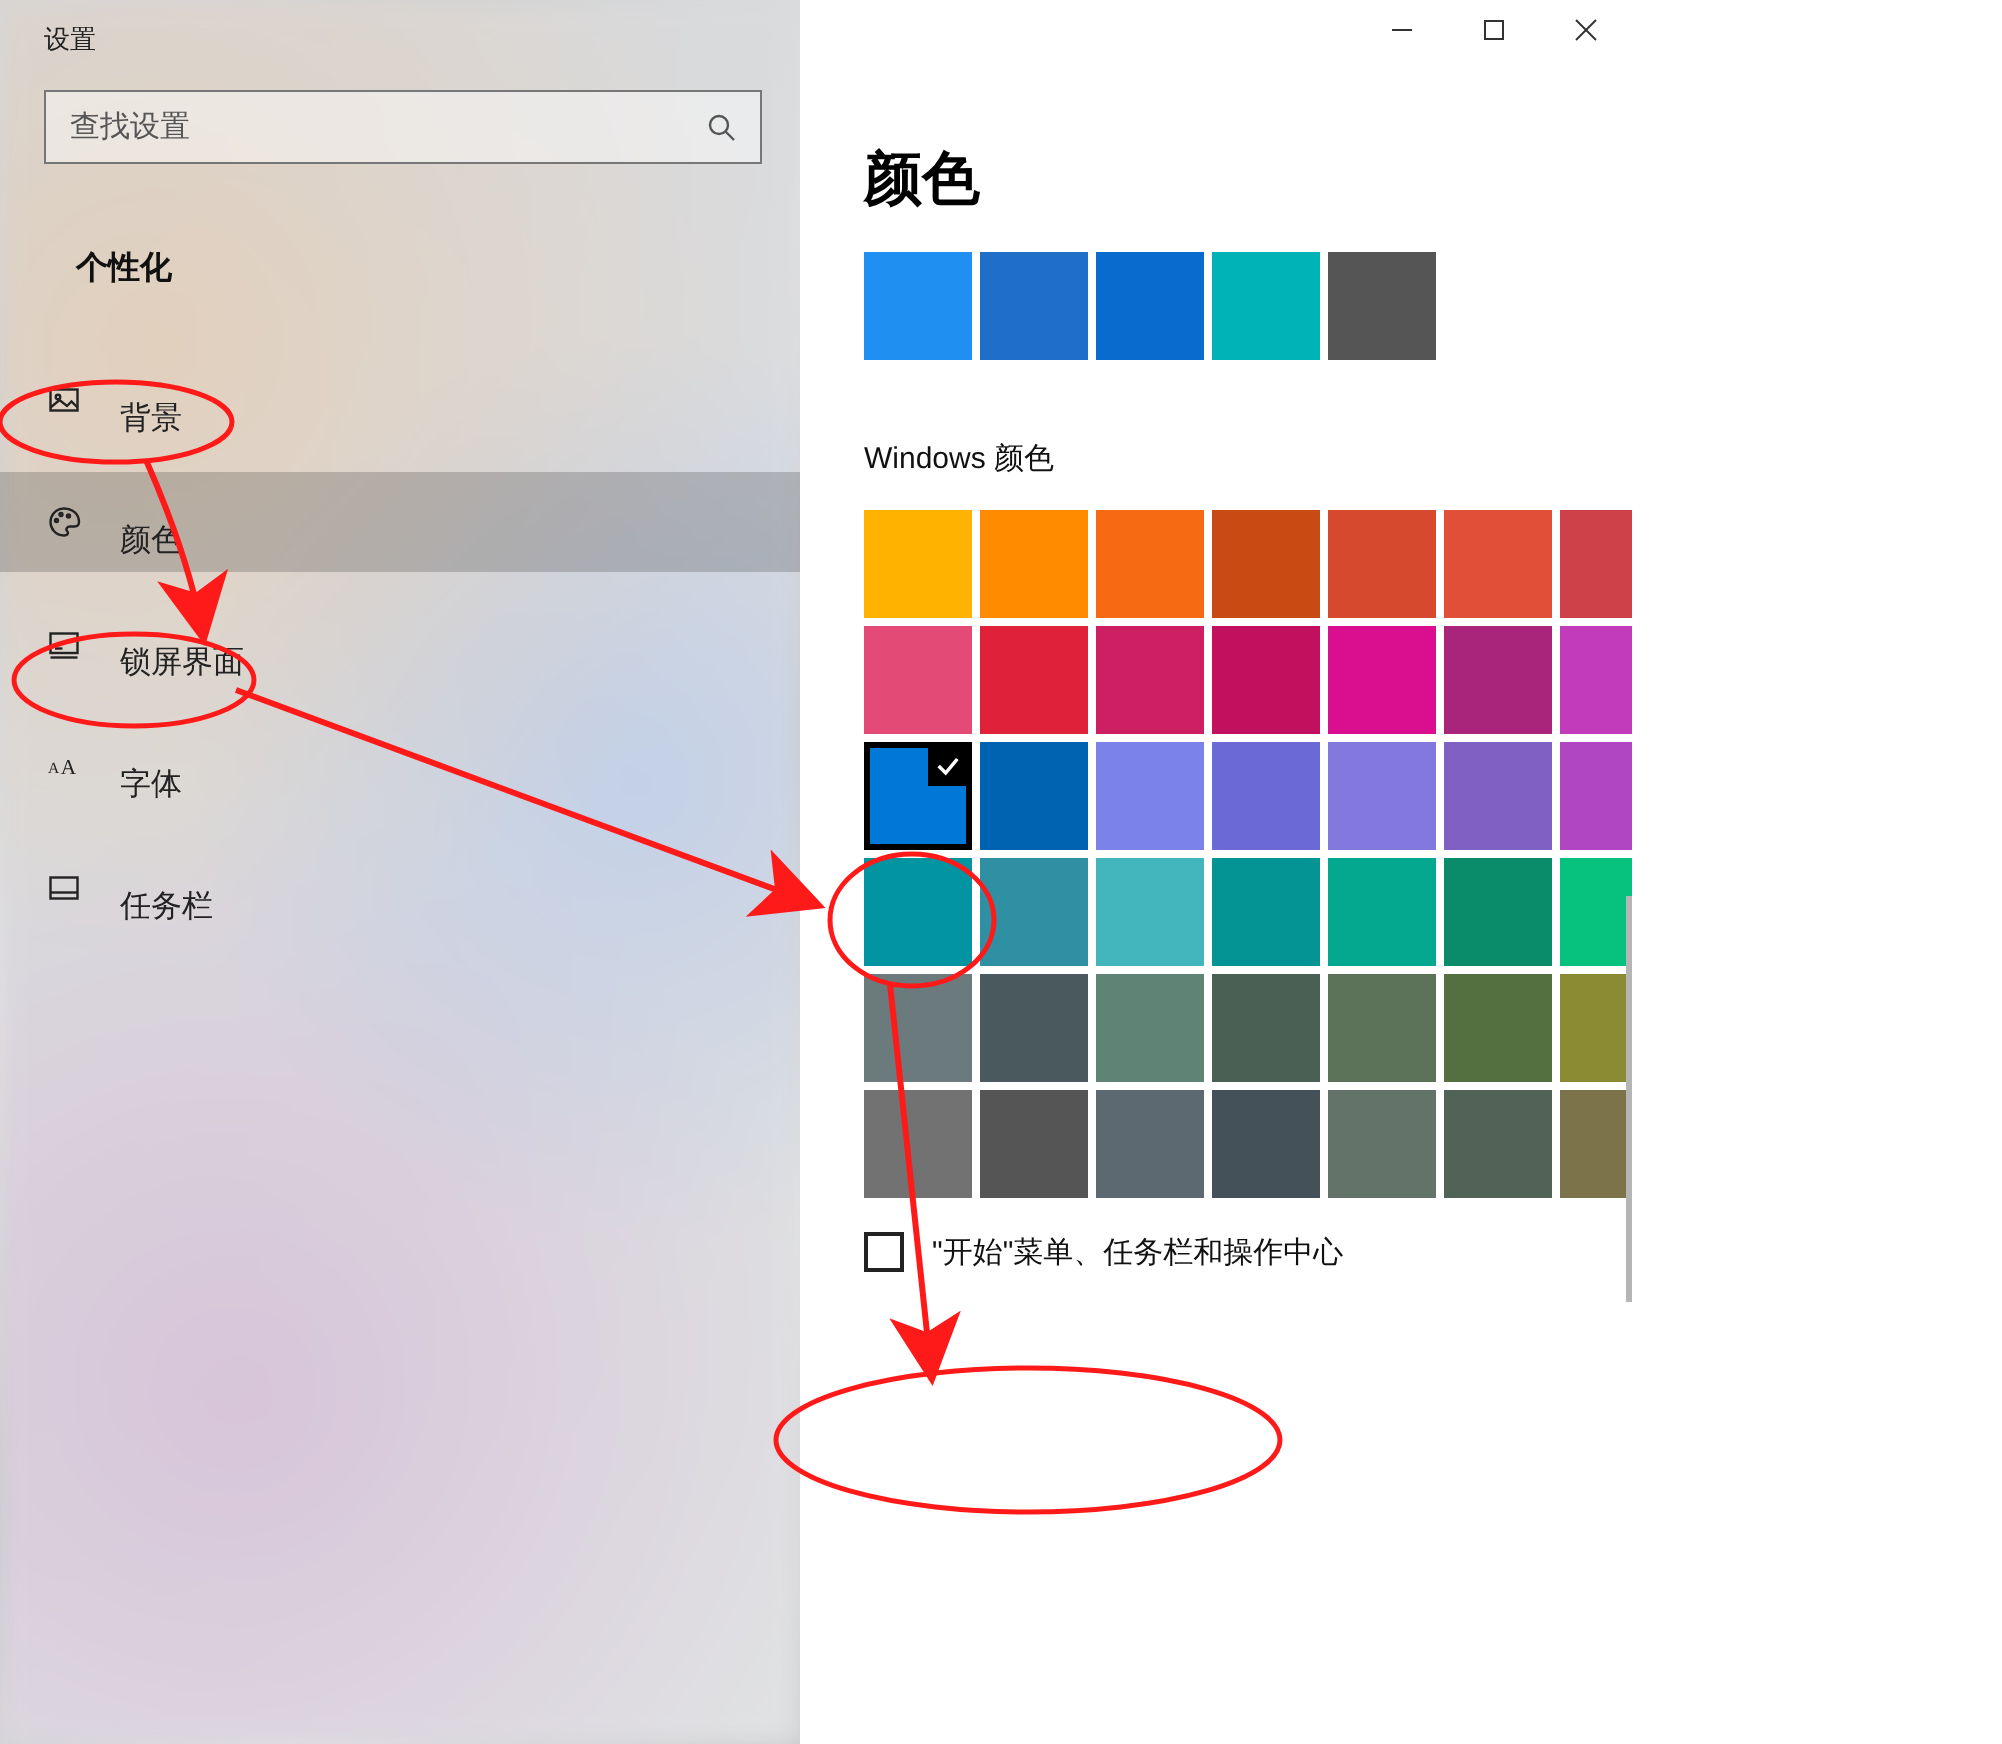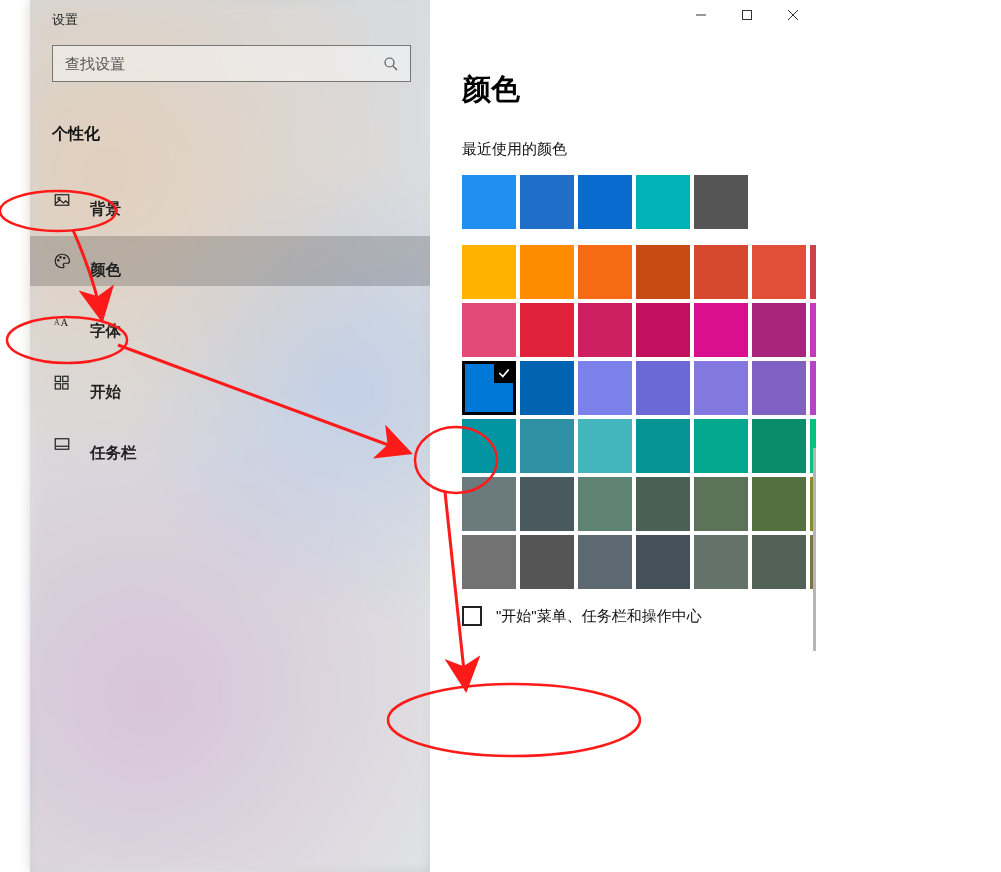--- a/index.html
+++ b/index.html
@@ -1,17 +1,17 @@
 <!DOCTYPE html>
 <html><head>
 <meta charset="utf-8">
 <style>
   * { box-sizing: border-box; margin: 0; padding: 0; }
   html, body { width: 1001px; height: 872px; overflow: hidden; font-family: "Segoe UI", "Microsoft YaHei", sans-serif; background: #fff; color: #000; }
-  .app { position: relative; width: 816px; height: 872px; display: flex; padding-left: 30px; }
+  .app { position: relative; width: 816px; height: 872px; display: flex; }
   
   .sidebar { width: 400px; height: 872px; position: relative; background:
     linear-gradient(135deg,#d7d8da 0%, #cfd1d4 20%, #e3e3e4 40%, #c8c9cb 60%, #e1e2e2 80%, #cacbcd 100%);
     filter: blur(0px);
   }
   .sidebar-bg { position:absolute; inset:0; background:
     radial-gradient(circle at 20% 20%, rgba(255,180,100,.25), transparent 40%),
     radial-gradient(circle at 80% 45%, rgba(120,170,255,.25), transparent 40%),
     radial-gradient(circle at 30% 80%, rgba(200,120,200,.25), transparent 40%),
     linear-gradient(135deg,#d6d7d9,#e0e1e3);
@@ -19,26 +19,26 @@
   }
   .sidebar-content { position: relative; z-index: 2; }
   .title-bar { height: 32px; padding-left: 22px; font-size: 13px; line-height: 40px; color:#222; }
   .home-row { display:flex; align-items:center; height:43px; padding-left:22px; margin-top:41px; cursor:pointer;}
   .home-row .icon { width:20px; height:20px; margin-right:18px; display:flex; align-items:center; justify-content:center;}
   .home-row .label { font-size:16.5px; color:#222; }
   .search-wrap { margin: 13px 0 0 22px; width: 359px; height: 37px; border:1px solid #777; background: rgba(255,255,255,.45); display:flex; align-items:flex-end; position:relative;}
   .search-wrap input { border:none; background:transparent; outline:none; width:100%; height:100%; padding:0 36px 0 12px; font-size:15px; color:#333;}
   .search-wrap input::placeholder { color:#555; }
   .search-wrap .search-icon { position:absolute; right:10px; top:50%; transform:translateY(-50%); width:18px; height:18px; }
-  .section-title { font-size:16px; font-weight:600; color:#111; padding-left:22px; margin-top:42px; }
+  .section-title { font-size:16px; font-weight:600; color:#111; padding-left:22px; margin-top:42px;margin-left:16px; }
   .nav { margin-top:30px; }
   .nav-item { display:flex; align-items:center; height:50px; padding-left:22px; cursor:pointer; font-size:15.5px; color:#222;}
   .nav-item.active { background: rgba(0,0,0,.18); }
   .nav-item .icon { width:20px; height:20px; margin-right:18px; display:flex; align-items:center; justify-content:center;}
-  .nav-item .label { margin-top:18px;font-weight:bold;}
+  .nav-item .label { margin-top:18px;}
   .nav-item + .nav-item { margin-top:11px; }
   
   .main { flex:1; height:872px; background:#fff; position:relative; padding: 0 0 0 32px; overflow:hidden;}
   .window-controls { position:absolute; top:0; right:0; height:34px; display:flex; }
   .win-btn { width:46px; height:30px; display:flex; align-items:center; justify-content:center; cursor:pointer; }
   .page-title { font-size:29px; font-weight:600; margin-top:70px; }
   .sub-h { font-size:15px; font-weight:400; color:#111; margin-top:30px; }
   .recent-row, .color-grid { display:flex; flex-wrap:wrap; gap:4px; }
   .recent-row { margin-top:16px; }
   .swatch { width:54px; height:54px; cursor:pointer; position:relative;}
@@ -97,37 +97,36 @@
                 <path d="M12 3 C6 3 3 8 3 12 c0 4 3 9 9 9 c3 0 3-2 2-3 c-1-1 0-3 2-3 h3 c2 0 3-1 3-3 C22 7 18 3 12 3 Z"></path>
                 <circle cx="7" cy="11" r="1"></circle>
                 <circle cx="10" cy="7" r="1"></circle>
                 <circle cx="15" cy="8" r="1"></circle>
               </svg>
           </span>
           <span class="label">颜色</span>
         </div>
         <div class="nav-item">
           <span class="icon">
+            <svg viewBox="0 0 24 24" width="18" height="18" fill="none" stroke="#222" stroke-width="1.6">
+                <rect x="3" y="5" width="18" height="13"></rect>
+                <line x1="6" y1="15" x2="11" y2="15"></line>
+                <line x1="3" y1="21" x2="21" y2="21"></line>
+              </svg>
+          </span>
+          <span class="label">锁屏界面</span>
+        </div>
+        <div class="nav-item">
+          <span class="icon">
             <svg viewBox="0 0 24 24" width="17" height="17" fill="#222">
                 <text x="0" y="16" font-size="11" font-family="Segoe UI">A</text>
                 <text x="9" y="17" font-size="15" font-family="Segoe UI">A</text>
               </svg>
           </span>
           <span class="label">字体</span>
-        </div>
-        <div class="nav-item">
-          <span class="icon">
-            <svg viewBox="0 0 24 24" width="18" height="18" fill="none" stroke="#222" stroke-width="1.6">
-                <rect x="3" y="3" width="7" height="7"></rect>
-                <rect x="13" y="3" width="7" height="7"></rect>
-                <rect x="3" y="13" width="7" height="7"></rect>
-                <rect x="13" y="13" width="7" height="7"></rect>
-              </svg>
-          </span>
-          <span class="label">开始</span>
         </div>
         <div class="nav-item">
           <span class="icon">
             <svg viewBox="0 0 24 24" width="18" height="18" fill="none" stroke="#222" stroke-width="1.6">
                 <rect x="3" y="5" width="18" height="14"></rect>
                 <line x1="3" y1="15" x2="21" y2="15"></line>
               </svg>
           </span>
           <span class="label">任务栏</span>
         </div>
@@ -150,29 +149,29 @@
       <div class="win-btn">
         <svg width="12" height="12" viewBox="0 0 12 12" stroke="#333" stroke-width="1">
             <line x1="1" y1="1" x2="11" y2="11"></line>
             <line x1="11" y1="1" x2="1" y2="11"></line>
           </svg>
       </div>
     </div>
 
     <div class="page-title">颜色</div>
 
-    <div class="sub-h">最近使用的颜色</div>
     <div class="recent-row" id="recent-row">
         <div class="swatch" style="background: rgb(31, 143, 242);"></div>
         <div class="swatch" style="background: rgb(31, 111, 201);"></div>
         <div class="swatch" style="background: rgb(10, 107, 207);"></div>
         <div class="swatch" style="background: rgb(0, 179, 183);"></div>
         <div class="swatch" style="background: rgb(85, 85, 85);"></div>
       </div>
 
+    <div class="sub-h" style="margin-top:40px">Windows 颜色</div>
     <div class="color-grid" id="color-grid">
         <div class="swatch" style="background: rgb(255, 179, 0);"></div>
         <div class="swatch" style="background: rgb(255, 139, 0);"></div>
         <div class="swatch" style="background: rgb(245, 106, 18);"></div>
         <div class="swatch" style="background: rgb(200, 75, 20);"></div>
         <div class="swatch" style="background: rgb(214, 73, 46);"></div>
         <div class="swatch" style="background: rgb(225, 79, 57);"></div>
         <div class="swatch" style="background: rgb(207, 65, 72);"></div>
         <div class="swatch" style="background: rgb(236, 66, 80);"></div>
         <div class="swatch" style="background: rgb(227, 74, 118);"></div>

